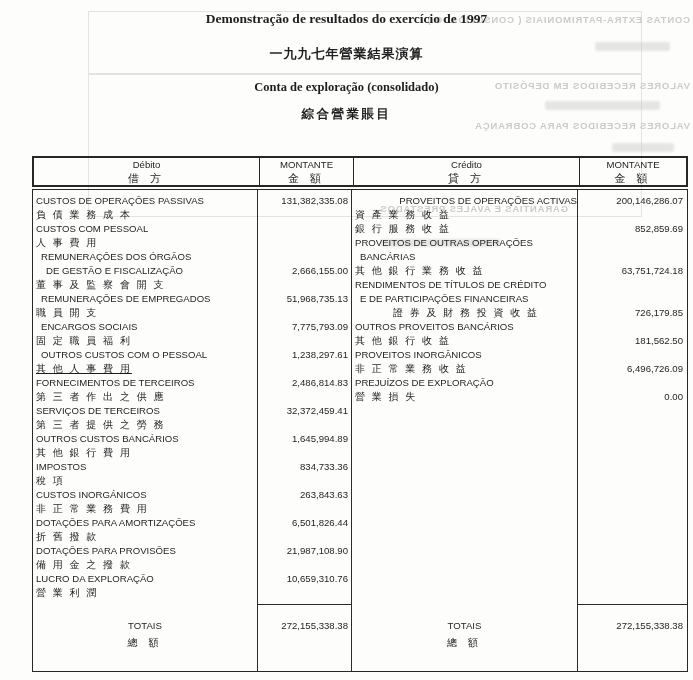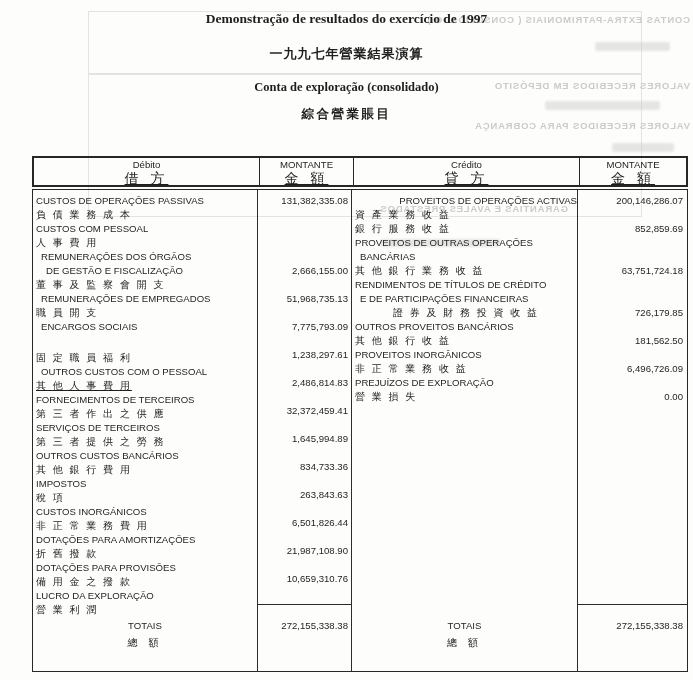--- a/index.html
+++ b/index.html
@@ -18,21 +18,21 @@
   .bleed-bar{position:absolute;background:#cfcfcd;opacity:.5;filter:blur(1.2px);border-radius:2px;}
   .bleed-rect{position:absolute;border:1px solid #e3e3e0;}
   
   .thead{position:absolute;left:32px;top:156px;width:656px;height:31px;border:2px solid #272727;
          display:flex;box-sizing:border-box;z-index:2;}
   .th{box-sizing:border-box;display:flex;flex-direction:column;justify-content:center;
       align-items:center;line-height:12.5px;}
   .th + .th{border-left:1.5px solid #272727;}
   .w1{width:225px;} .w2{width:94px;} .w3{width:226px;} .w4{flex:1;}
   .th-pt{font-size:9.6px;}
-  .th-zh{font-size:14px;letter-spacing:4px;text-decoration:underline;}
+  .th-zh{font-size:11px;letter-spacing:4px;}
   
   .tbody{position:absolute;left:32px;top:189px;width:656px;height:483px;
          border:1.5px solid #272727;box-sizing:border-box;z-index:2;}
   .vline{position:absolute;top:0;bottom:0;width:1.2px;background:#2c2c2c;}
   .v1{left:224px;} .v2{left:318px;} .v3{left:544px;}
   .col{position:absolute;top:4px;}
   .col-dd{left:0;width:224px;}
   .col-da{left:225px;width:93px;}
   .col-cd{left:319px;width:225px;}
   .col-ca{left:545px;width:108px;}
@@ -102,21 +102,21 @@
         <div class="tline pt" style="padding-left: 3px;">CUSTOS DE OPERAÇÕES PASSIVAS</div>
         <div class="tline zh" style="padding-left: 3px;">負 債 業 務 成 本</div>
         <div class="tline pt" style="padding-left: 3px;">CUSTOS COM PESSOAL</div>
         <div class="tline zh" style="padding-left: 3px;">人 事 費 用</div>
         <div class="tline pt" style="padding-left: 8px;">REMUNERAÇÕES DOS ÓRGÃOS</div>
         <div class="tline pt" style="padding-left: 13px;">DE GESTÃO E FISCALIZAÇÃO</div>
         <div class="tline zh" style="padding-left: 3px;">董 事 及 監 察 會 開 支</div>
         <div class="tline pt" style="padding-left: 8px;">REMUNERAÇÕES DE EMPREGADOS</div>
         <div class="tline zh" style="padding-left: 3px;">職 員 開 支</div>
         <div class="tline pt" style="padding-left: 8px;">ENCARGOS SOCIAIS</div>
-        <div class="tline zh" style="padding-left: 3px; margin-top: 17px;">固 定 職 員 福 利</div>
+        <div class="tline zh" style="padding-left: 3px;">固 定 職 員 福 利</div>
         <div class="tline pt" style="padding-left: 8px;">OUTROS CUSTOS COM O PESSOAL</div>
         <div class="tline zh" style="padding-left: 3px; text-decoration: underline;">其 他 人 事 費 用</div>
         <div class="tline pt" style="padding-left: 3px;">FORNECIMENTOS DE TERCEIROS</div>
         <div class="tline zh" style="padding-left: 3px;">第 三 者 作 出 之 供 應</div>
         <div class="tline pt" style="padding-left: 3px;">SERVIÇOS DE TERCEIROS</div>
         <div class="tline zh" style="padding-left: 3px;">第 三 者 提 供 之 勞 務</div>
         <div class="tline pt" style="padding-left: 3px;">OUTROS CUSTOS BANCÁRIOS</div>
         <div class="tline zh" style="padding-left: 3px;">其 他 銀 行 費 用</div>
         <div class="tline pt" style="padding-left: 3px;">IMPOSTOS</div>
         <div class="tline zh" style="padding-left: 3px;">稅 項</div>

